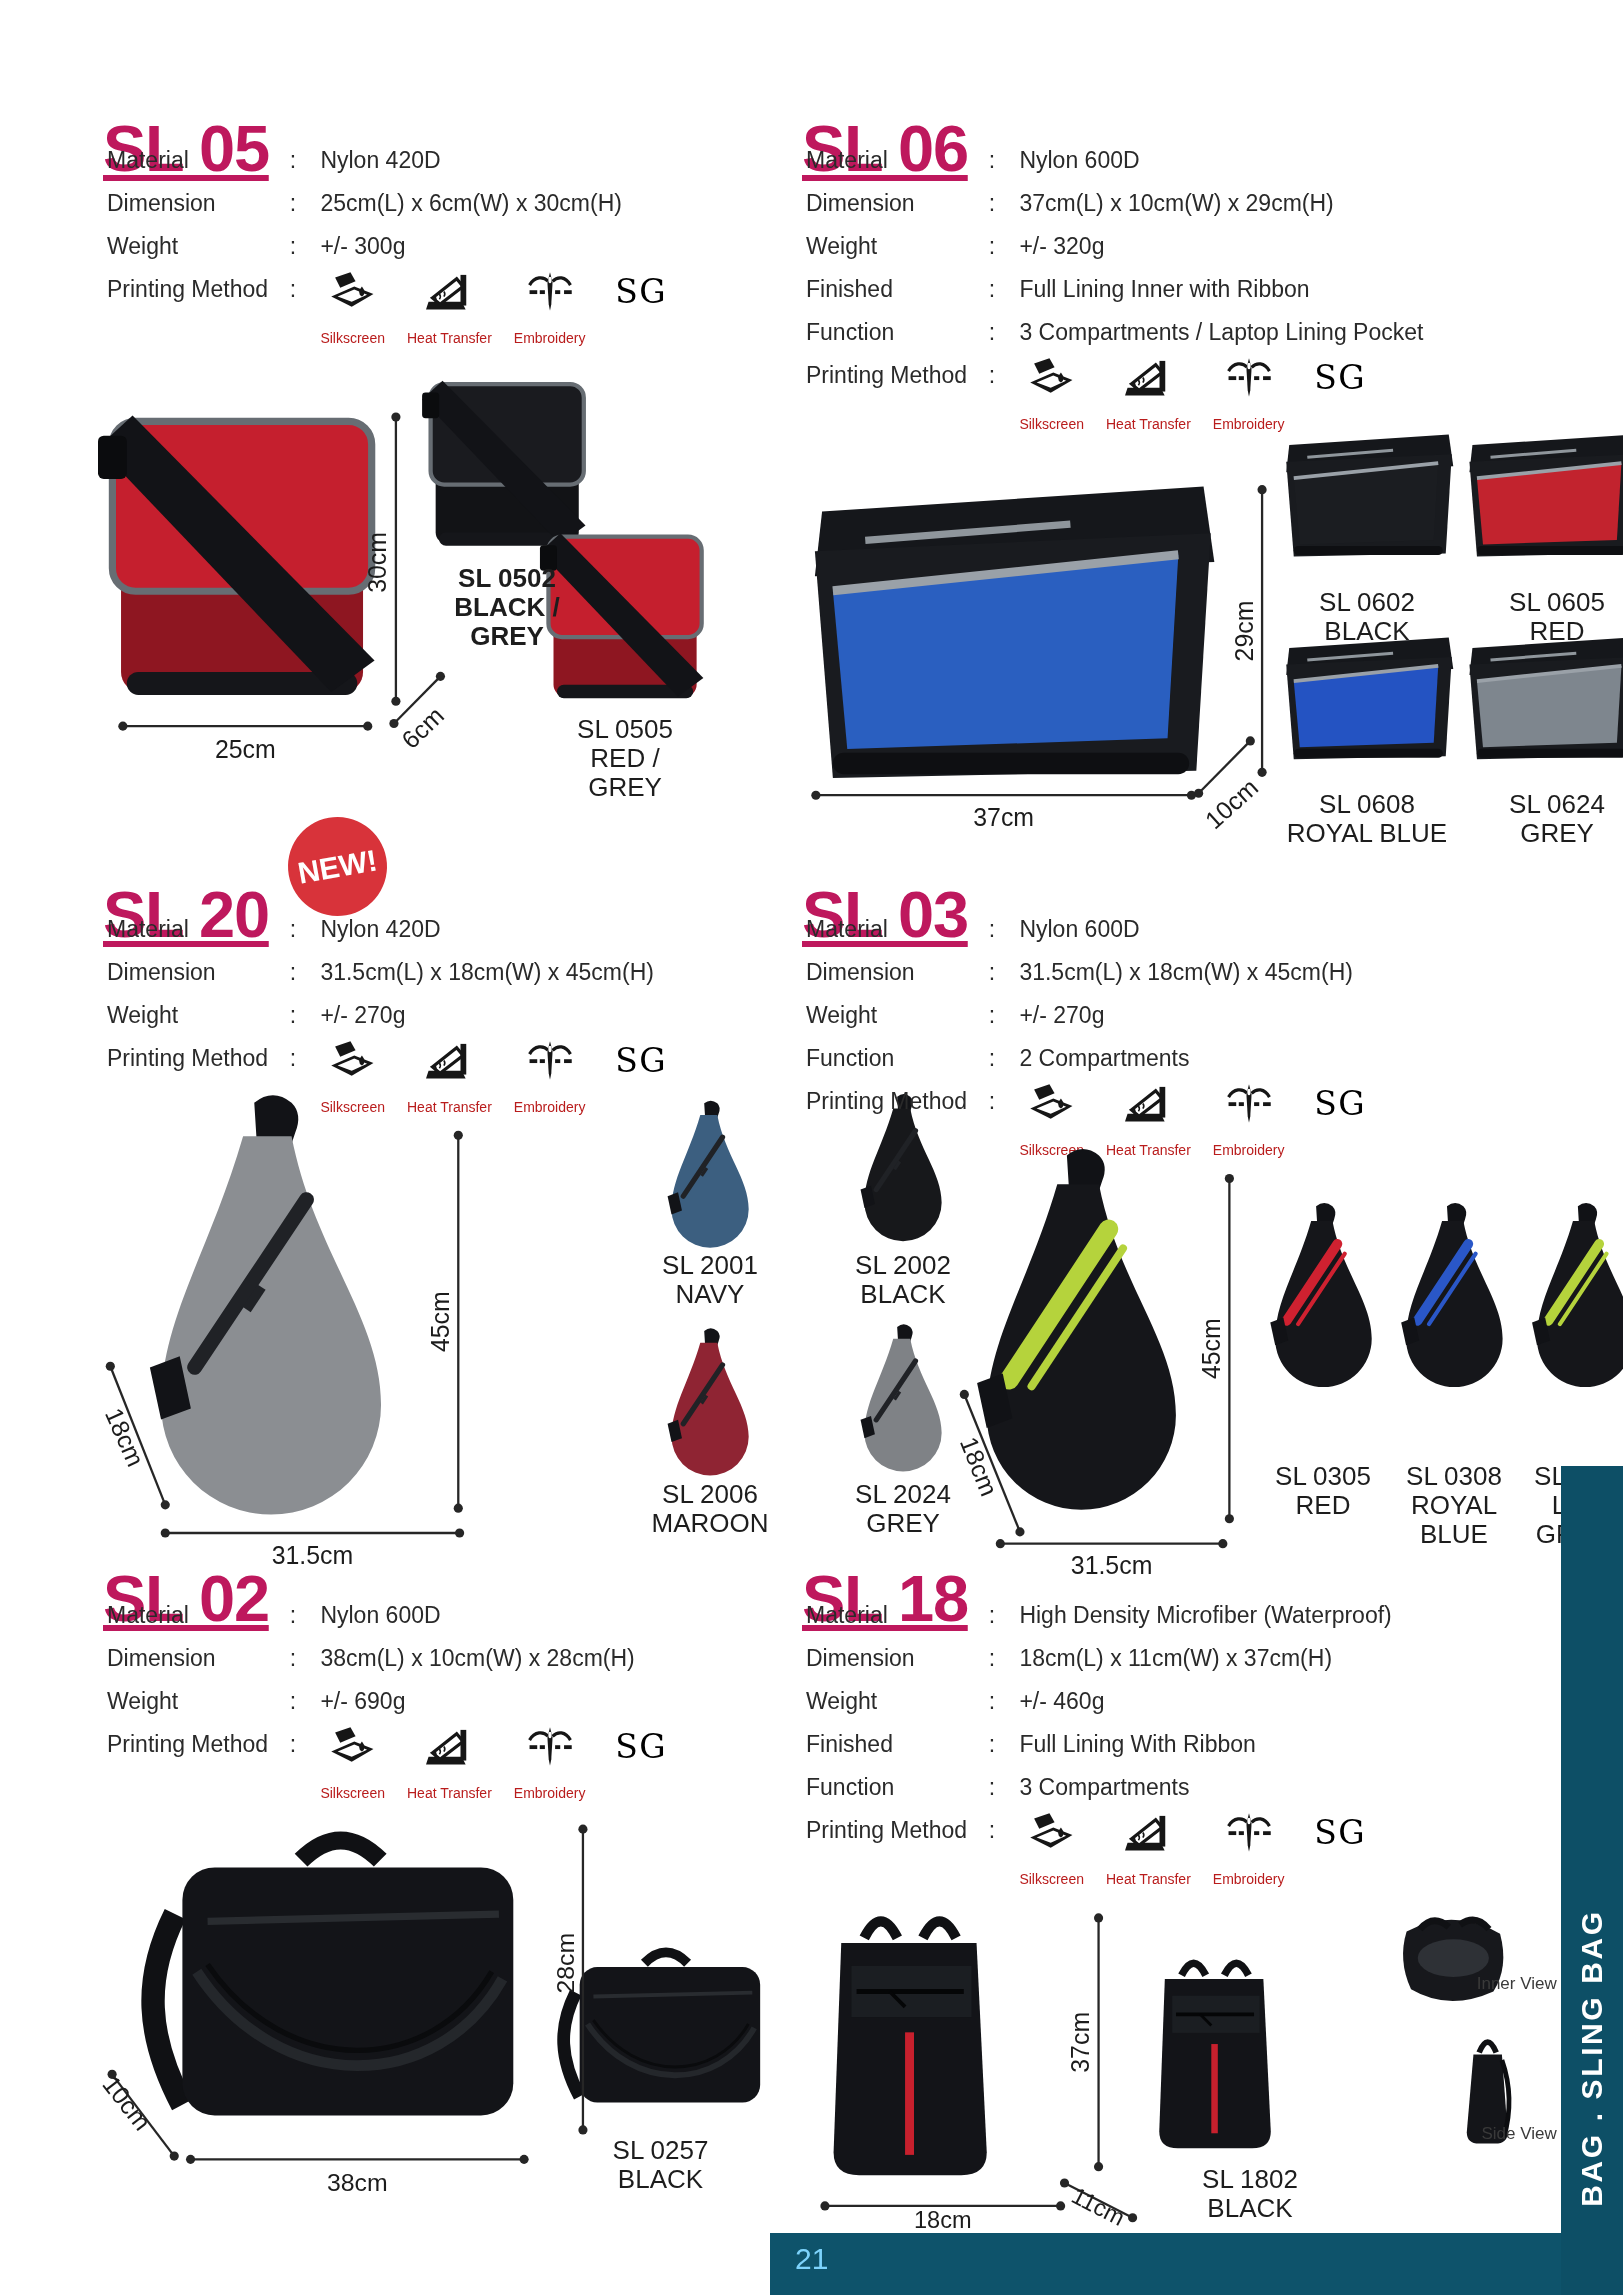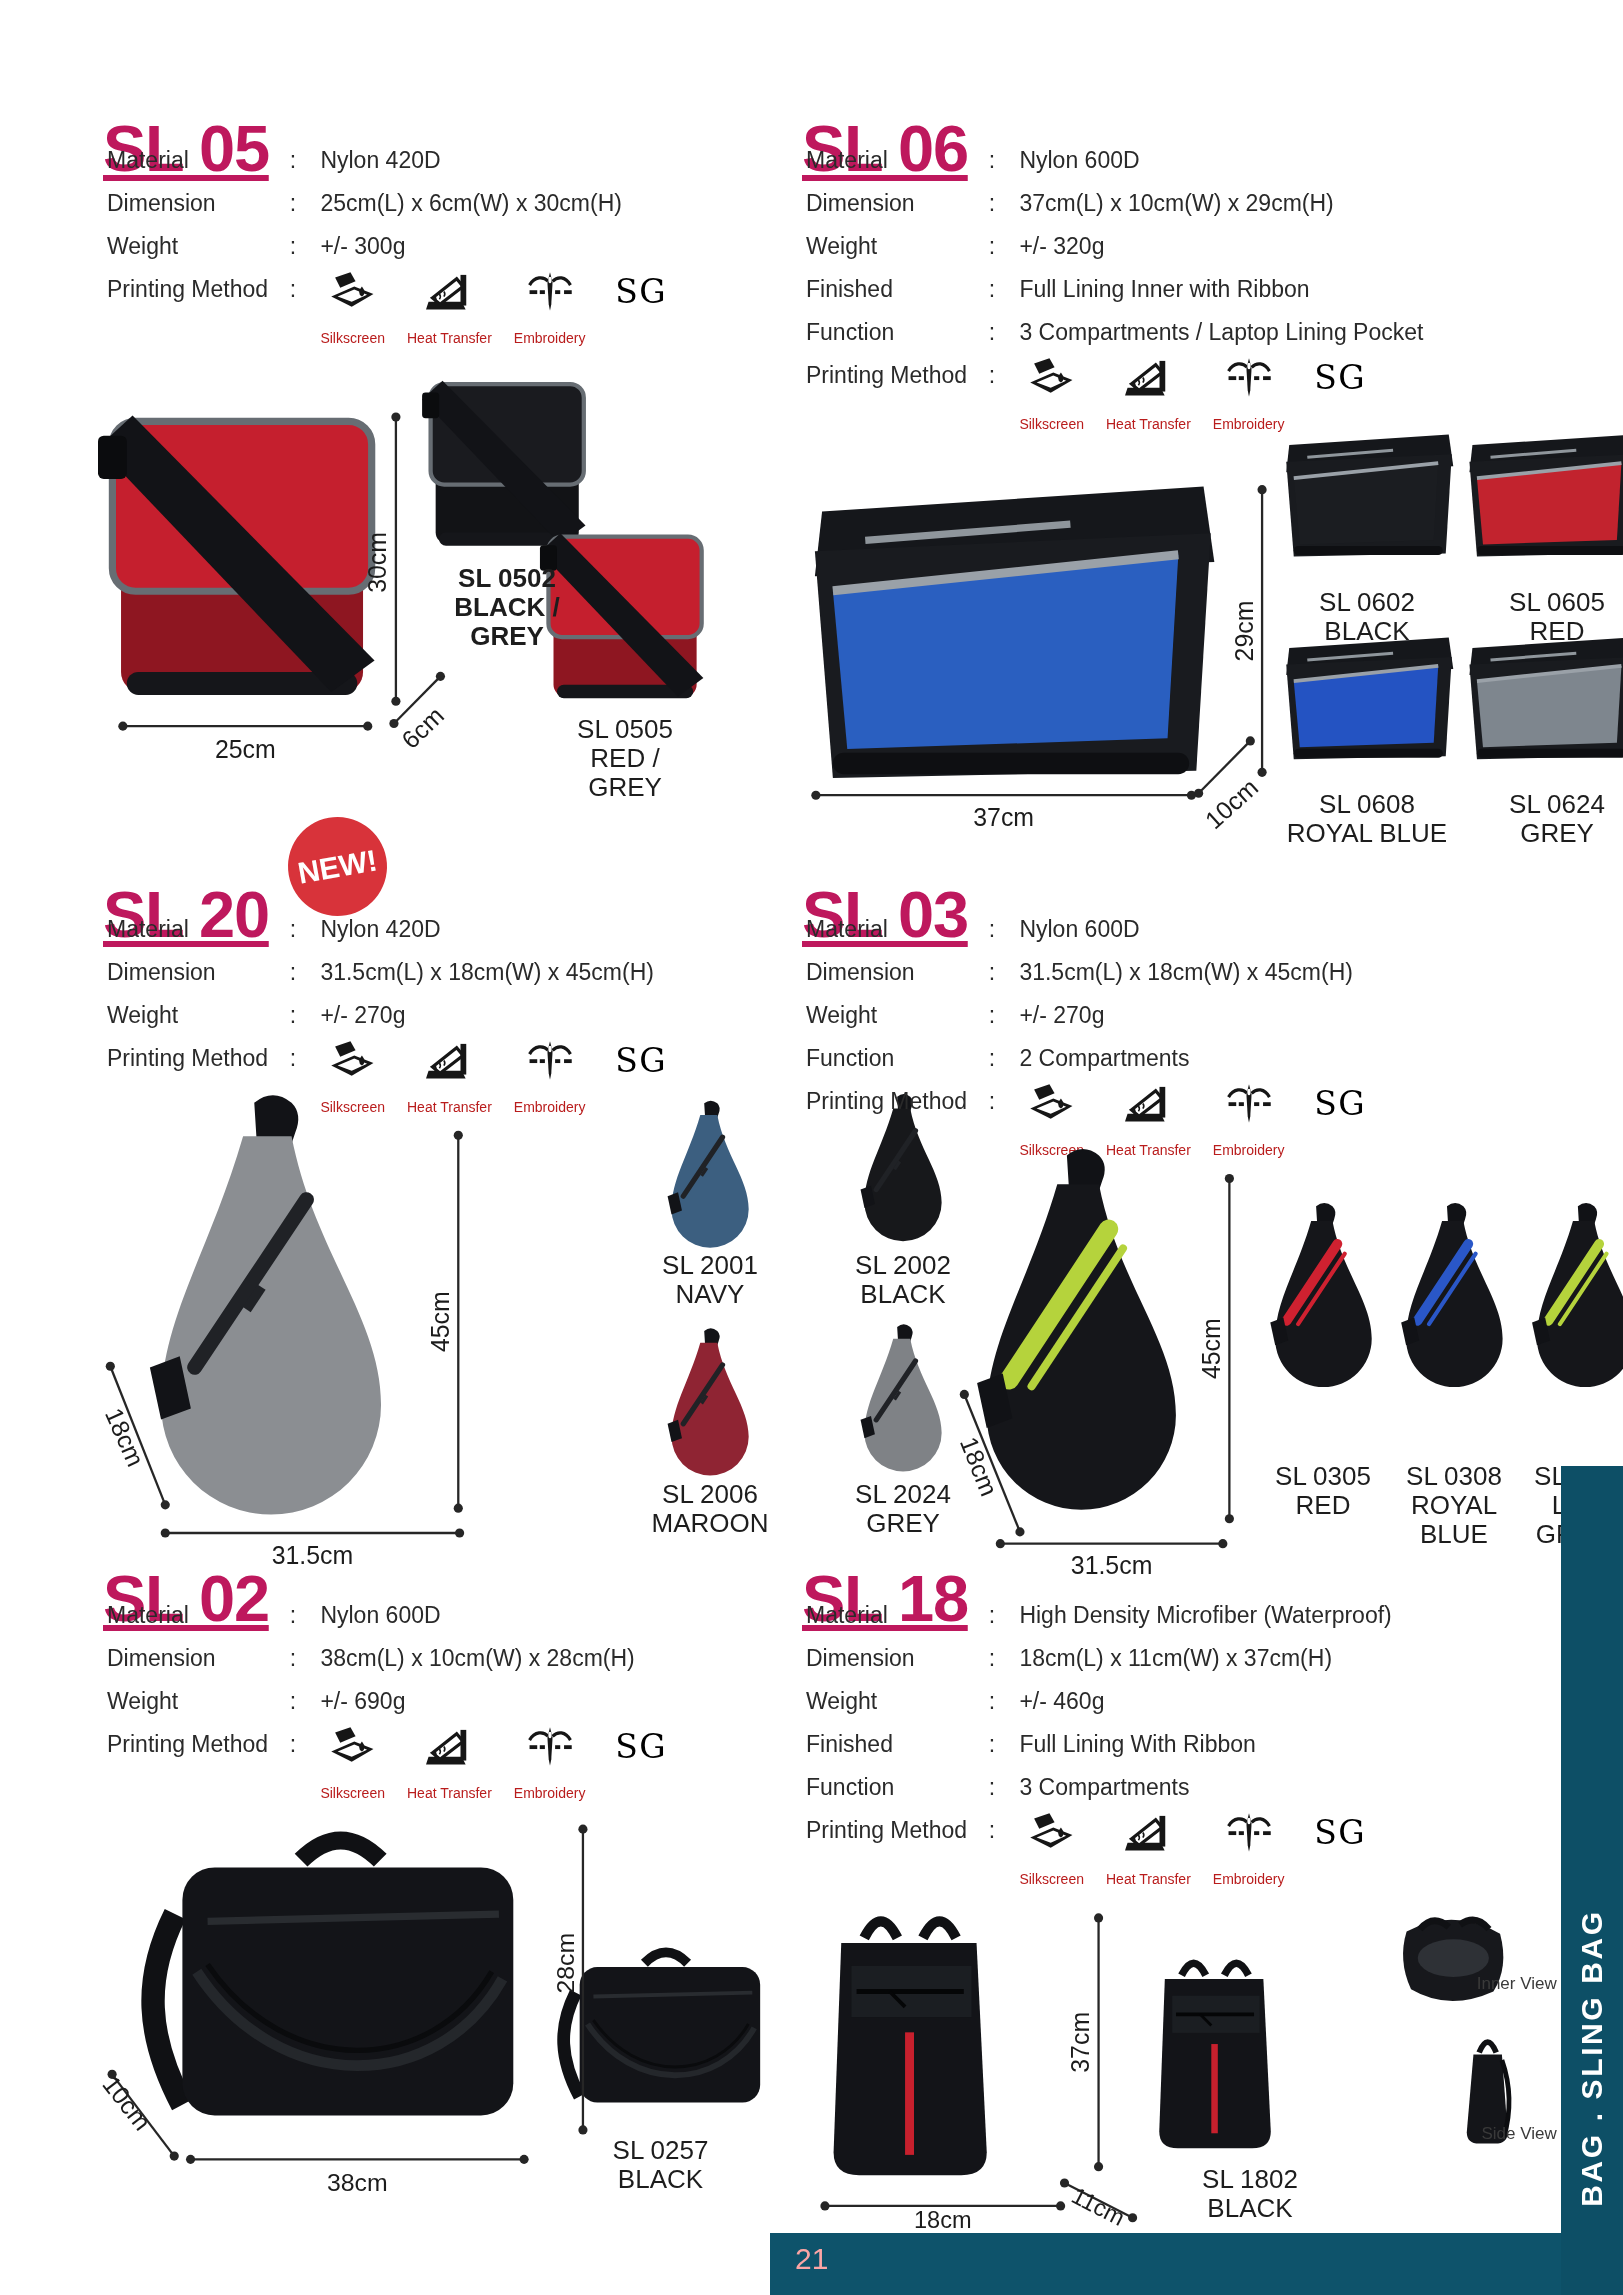--- a/index.html
+++ b/index.html
@@ -24,21 +24,21 @@
   .fig{position:absolute;}
   .fig svg{display:block;}
   .vl{position:absolute;text-align:center;font-size:26px;line-height:1.12;color:#1d1d1d;}
   .vl .vcolor{white-space:pre-line;}
   .dim-line{stroke:#262626;stroke-width:3.5px;}
   .dim-dot{fill:#262626;}
   text.dim{font-family:"Liberation Sans",sans-serif;font-size:38px;fill:#1c1c1c;}
   text.dim-s{font-family:"Liberation Sans",sans-serif;font-size:36px;fill:#1c1c1c;}
   text.viewlab{font-family:"Liberation Sans",sans-serif;font-size:26px;fill:#3a3a3a;}
   .bottombar{position:absolute;left:770px;top:2233px;width:853px;height:62px;background:#0e536b;}
-  .pagenum{position:absolute;left:25px;top:9.2px;color:#fca5a5;font-size:30px;}
+  .pagenum{position:absolute;left:25px;top:9.2px;color:#7dd3fc;font-size:30px;}
   .sidetab{position:absolute;left:1561px;top:1466px;width:62px;height:830px;background:#0d4f66;}
   .sidetab span{position:absolute;left:31px;top:592px;transform:translate(-50%,-50%) rotate(-90deg);
       color:#fff;font-size:30px;font-weight:bold;letter-spacing:2.6px;white-space:nowrap;}
 </style>
 </head>
 <body>
 
 <svg width="0" height="0" style="position:absolute" aria-hidden="true">
   <defs>
     <g id="icon-silkscreen">

